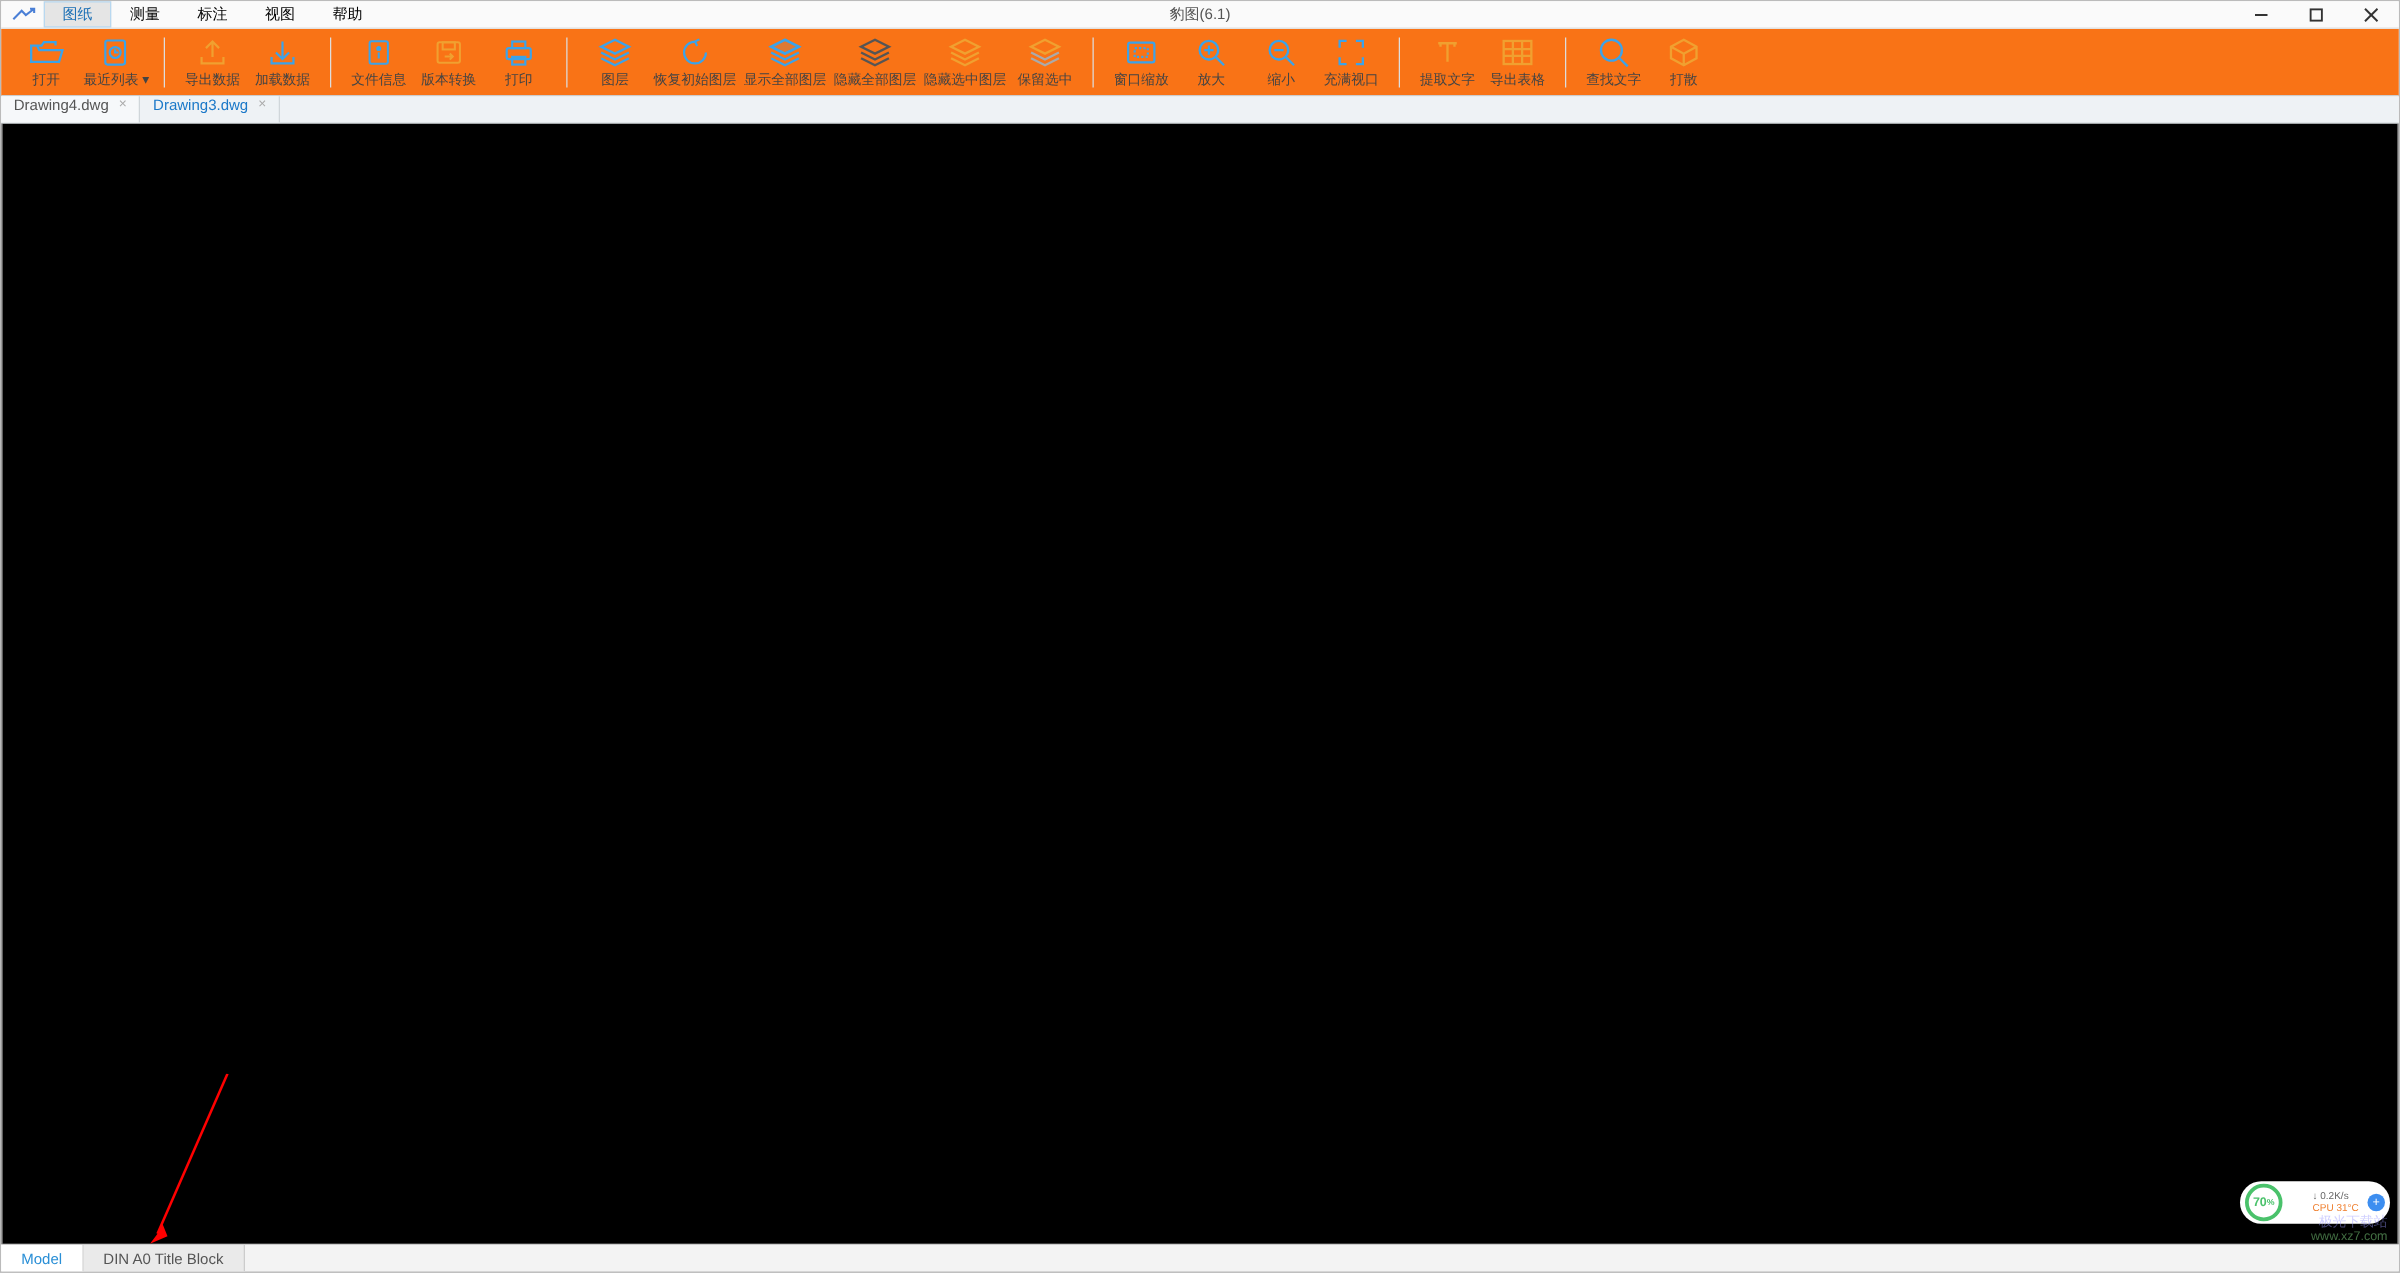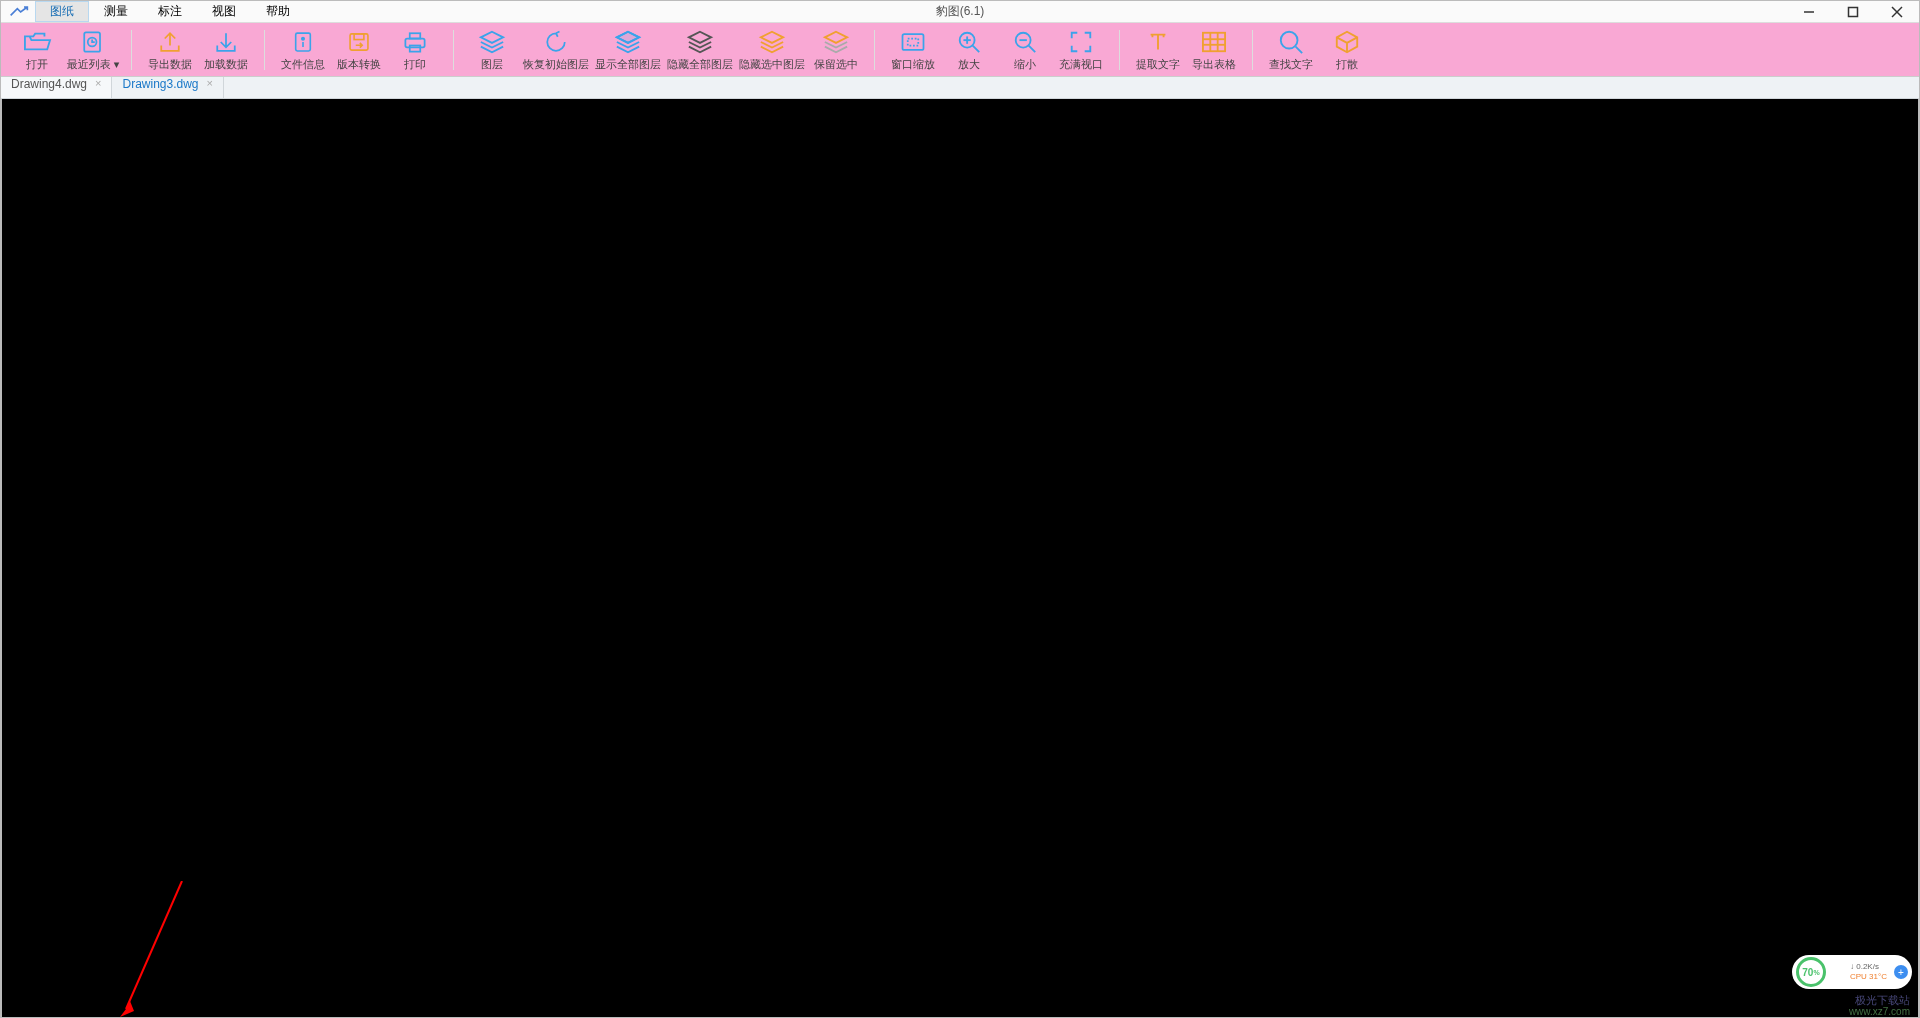--- a/index.html
+++ b/index.html
@@ -13,21 +13,21 @@
 .menu-tabs { display: flex; align-items: center; height: 100%; margin-left: 4px; }
 .menu-tab { padding: 0 14px; height: 100%; display: flex; align-items: center; font-size: 12px; color: #555; cursor: pointer; border: 1px solid transparent; }
 .menu-tab.active { border: 1px solid #b8d8f0; background: #e5e5e5; color: #1a6fb5; }
 .menu-tab:not(.active) { color: #000000; }
 .title-center { position: absolute; left: 50%; transform: translateX(-50%); font-size: 12px; color: #555; }
 .win-controls { margin-left: auto; display: flex; height: 100%; }
 .win-btn { width: 44px; height: 100%; display: flex; align-items: center; justify-content: center; cursor: pointer; }
 .win-btn svg { stroke: #333; stroke-width: 1.5; fill: none; }
 
 
-.ribbon { height: 54px; background: #f9a8d4; border-bottom: 1px solid #ccc; display: flex; align-items: center; padding: 0 4px; }
+.ribbon { height: 54px; background: #f97316; border-bottom: 1px solid #ccc; display: flex; align-items: center; padding: 0 4px; }
 .rgroup { display: flex; align-items: flex-start; height: 100%; padding: 2px 4px; }
 .rbtn { display: flex; flex-direction: column; align-items: center; justify-content: flex-start; width: 56px; height: 100%; padding-top: 2px; cursor: pointer; }
 .rbtn .ico { width: 32px; height: 30px; display: flex; align-items: center; justify-content: center; }
 .rbtn .lbl { font-size: 11px; color: #444; margin-top: 2px; text-align: center; line-height: 1; }
 .rsep { width: 1px; height: 40px; background: #ddd; margin: auto 6px; }
 .rbtn svg { stroke-width: 2; fill: none; }
 .col-blue { stroke: #3ba3ea; }
 .col-orange { stroke: #f0a030; }
 
 
@@ -41,21 +41,21 @@
 .canvas-wrap { flex: 1; position: relative; background: #000; border-left: 1px solid #bbb; border-right: 1px solid #bbb; }
 .arrow-annot { position: absolute; left: 110px; bottom: -4px; width: 90px; height: 140px; pointer-events: none; }
 
 
 .layouttabs { height: 22px; background: #f3f3f3; border-top: 1px solid #ccc; display: flex; align-items: stretch; }
 .layouttab { padding: 0 16px; display: flex; align-items: center; font-size: 12px; border-right: 1px solid #ccc; cursor: pointer; }
 .layouttab.active { color: #2a8fd6; background: #fff; }
 .layouttab:not(.active) { color: #555; background: #eaeaea; }
 
 
-.perf-widget { position: absolute; right: 6px; bottom: 28px; width: 120px; height: 34px; background: #fff; border-radius: 17px; box-shadow: 0 2px 6px rgba(0,0,0,.25); display: flex; align-items: center; padding: 0 4px; }
+.perf-widget { position: absolute; right: 6px; bottom: 16px; width: 120px; height: 34px; background: #fff; border-radius: 17px; box-shadow: 0 2px 6px rgba(0,0,0,.25); display: flex; align-items: center; padding: 0 4px; }
 .perf-circle { width: 30px; height: 30px; border-radius: 50%; border: 3px solid #4ac26b; display: flex; align-items: center; justify-content: center; font-size: 10px; color: #4ac26b; font-weight: bold; }
 .perf-circle small { font-size: 7px; }
 .perf-info { display: flex; flex-direction: column; margin-left: 24px; line-height: 1; }
 .perf-info span { font-size: 8px; color: #666; margin: 1px 0; }
 .perf-plus { width: 14px; height: 14px; border-radius: 50%; background: #3d8ef0; color: #fff; font-size: 10px; display: flex; align-items: center; justify-content: center; margin-left: auto; }
 
 .watermark { position: absolute; right: 8px; bottom: 0px; font-size: 11px; color: rgba(150,150,255,.45); text-align: right; line-height: 1.1; pointer-events: none; }
 .watermark .line2 { color: rgba(120,200,120,.55); font-size: 10px; }
 </style>
 </head>
@@ -337,14 +337,18 @@
       </div>
       <div class="perf-plus">+</div>
     </div>
 
     <div class="watermark">
       <div>极光下载站</div>
       <div class="line2">www.xz7.com</div>
     </div>
   </div>
 
+  <div class="layouttabs">
+    <div class="layouttab active">Model</div>
+    <div class="layouttab">DIN A0 Title Block</div>
+  </div>
 
 </div>
 
 </body></html>

